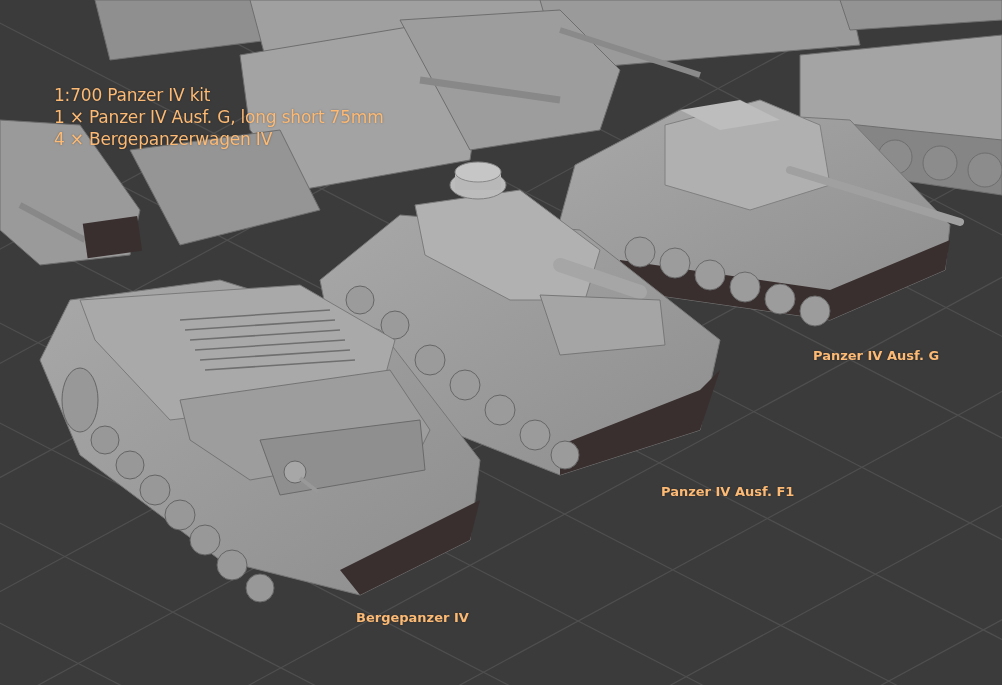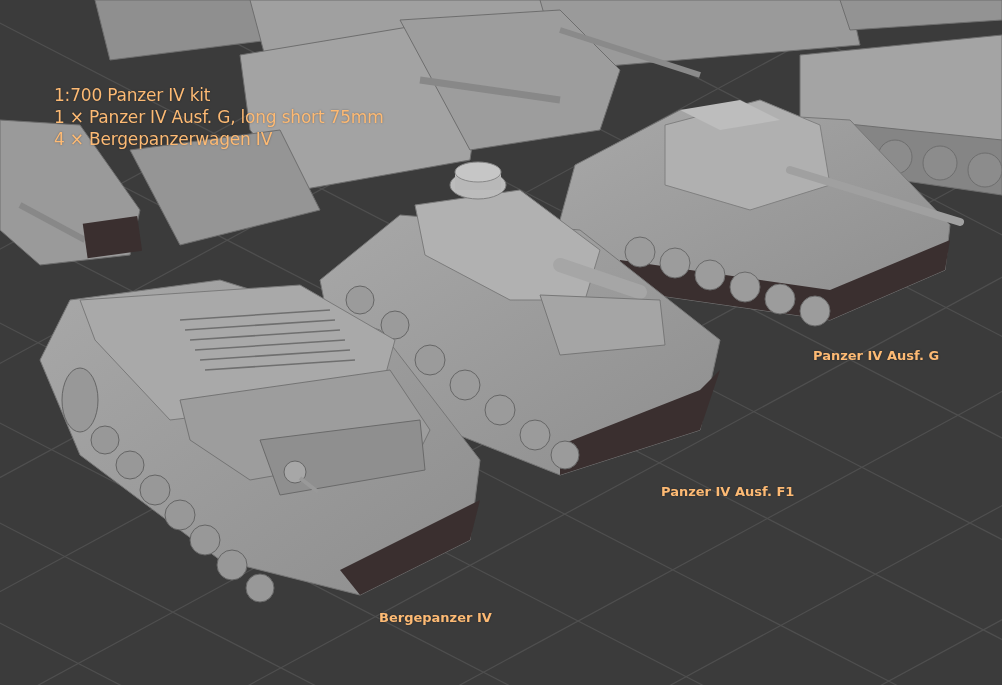--- a/index.html
+++ b/index.html
@@ -23,21 +23,21 @@
     white-space: nowrap;
   }
   #kit-info {
     left: 54px; top: 84px;
     font-size: 17px; line-height: 22px;
   }
   #kit-info div { letter-spacing: -0.2px; }
   .label { font-size: 13px; font-weight: bold; }
   #label-g { left: 813px; top: 348px; }
   #label-f1 { left: 661px; top: 456px; margin-top: 28px; }
-  #label-berge { left: 379px; top: 610px; }
+  #label-berge { left: 356px; top: 610px; }
 </style>
 </head>
 <body>
 
 <div id="viewport">
   <svg width="1002" height="685" viewBox="0 0 1002 685">
     <defs>
       <linearGradient id="hullTop" x1="0" y1="0" x2="1" y2="1">
         <stop offset="0" stop-color="#a8a8a8"></stop>
         <stop offset="1" stop-color="#8e8e8e"></stop>

